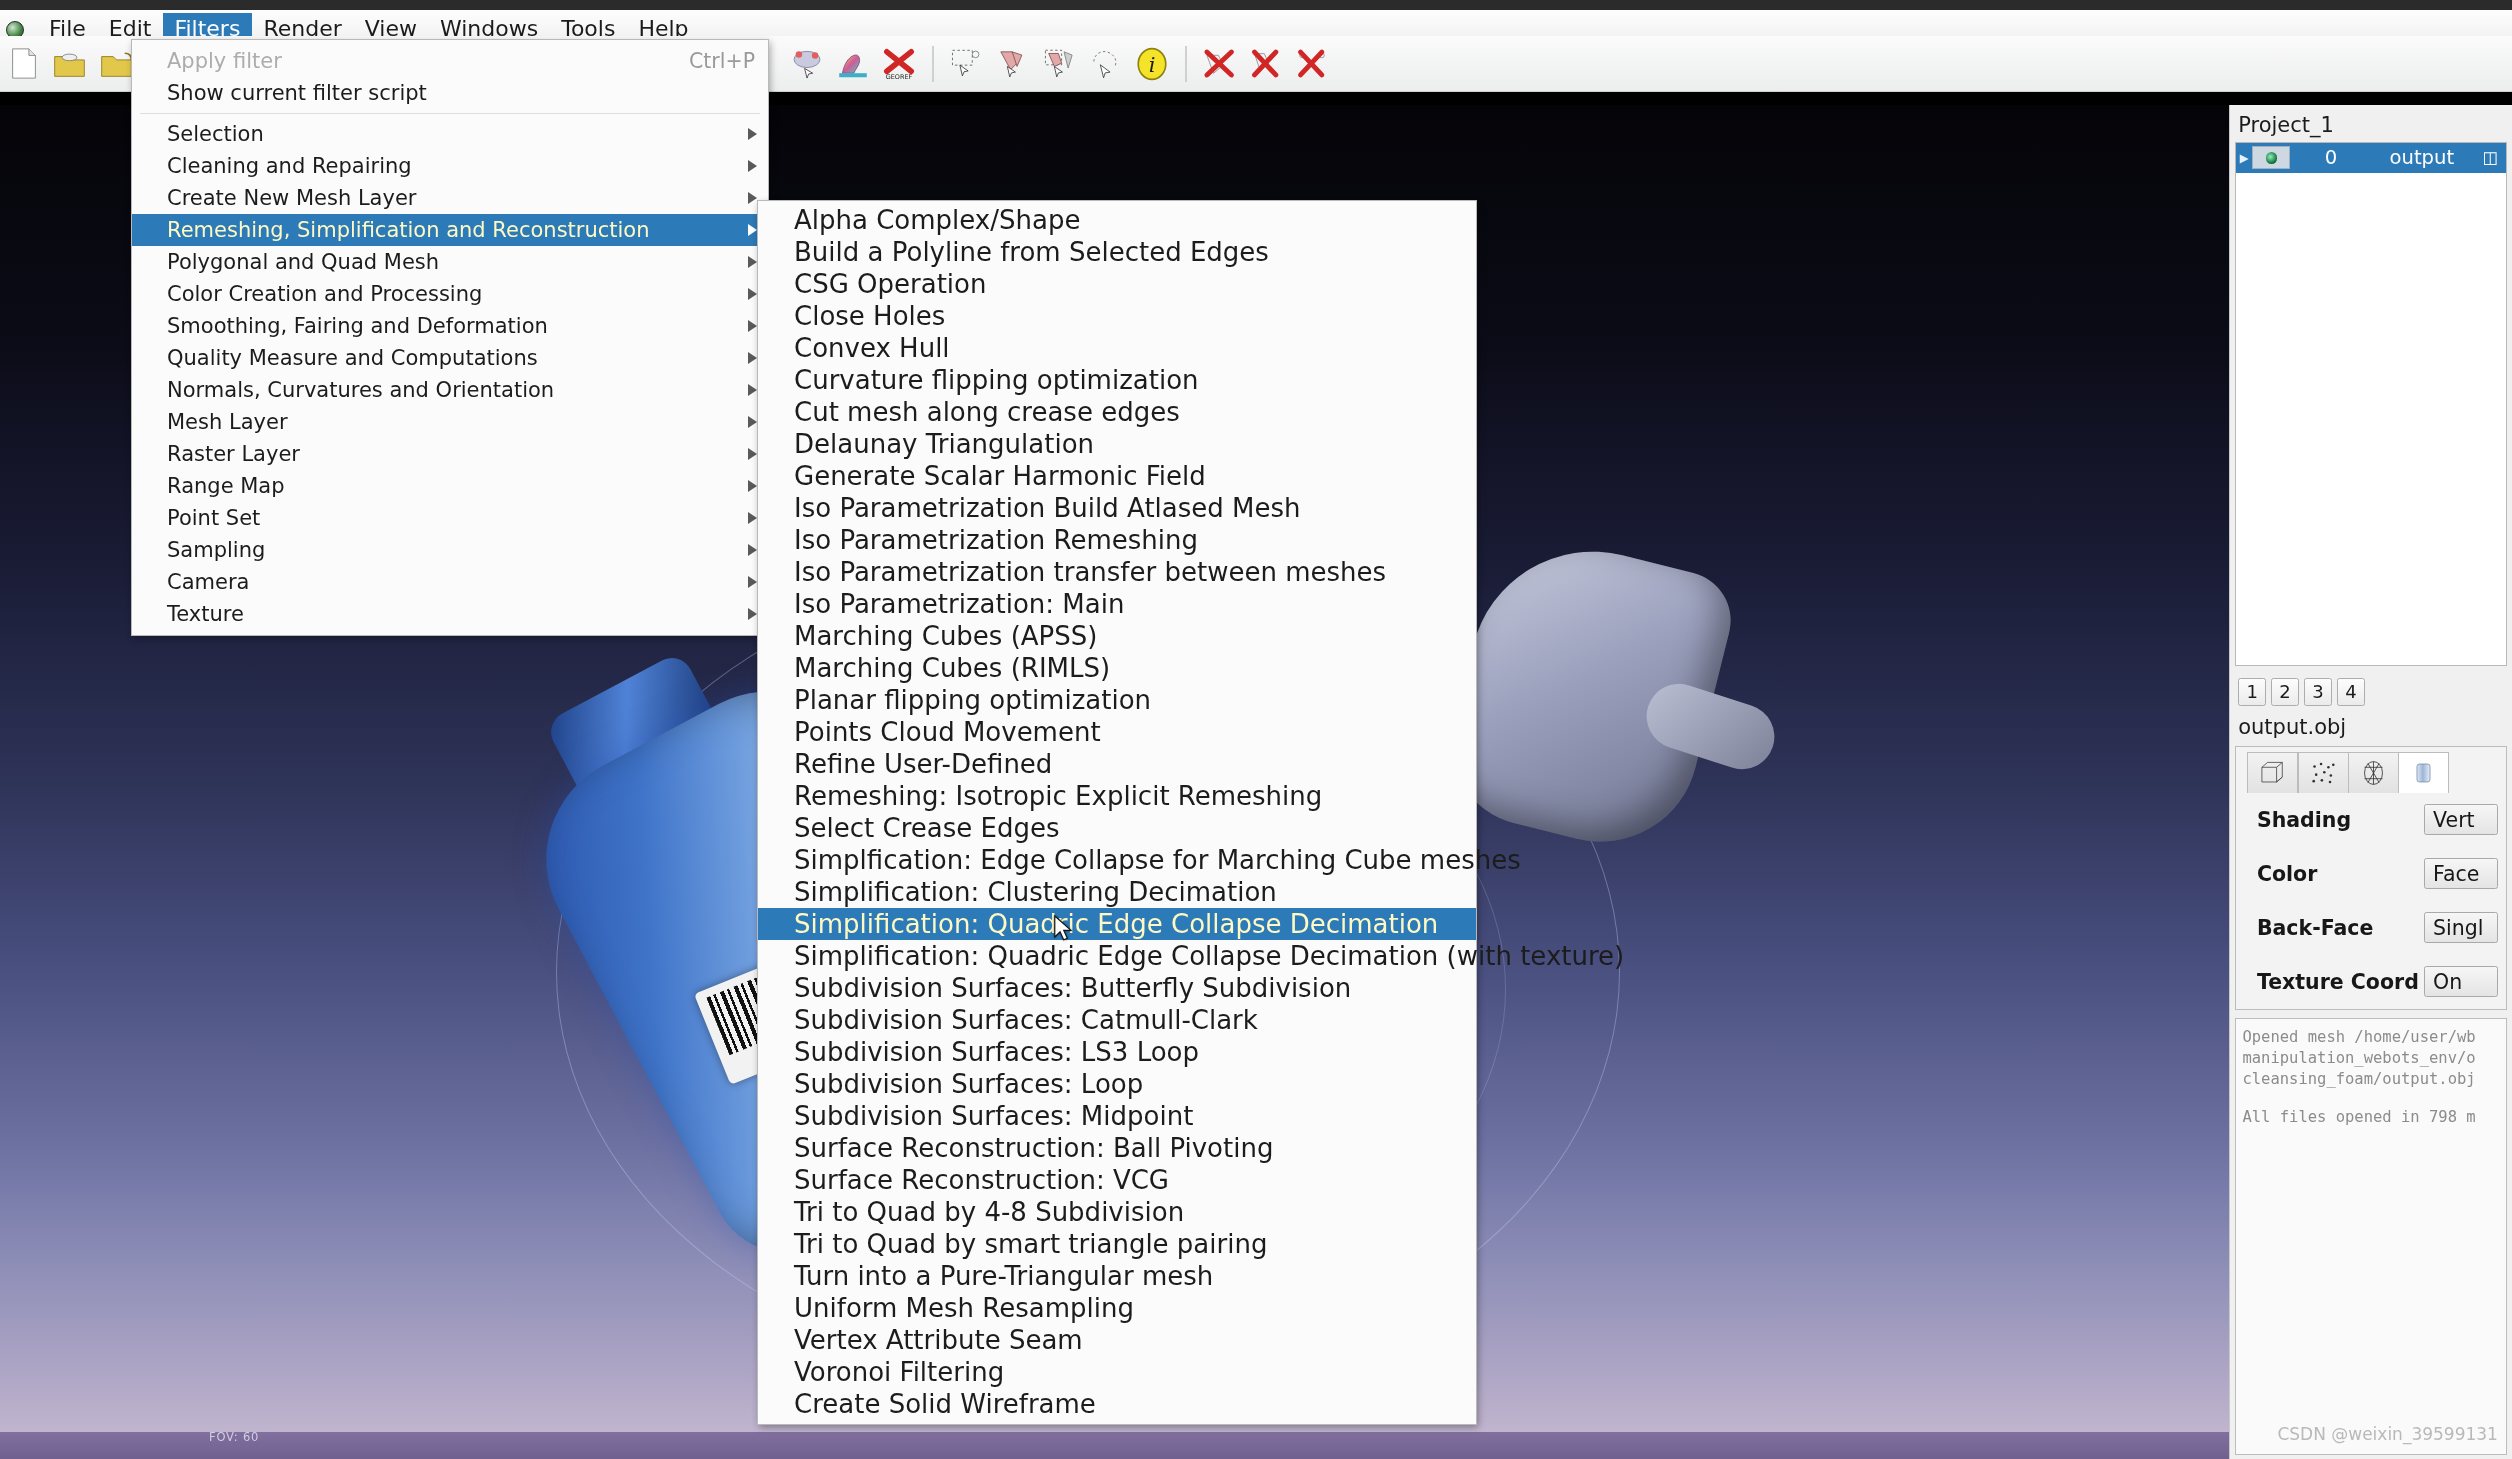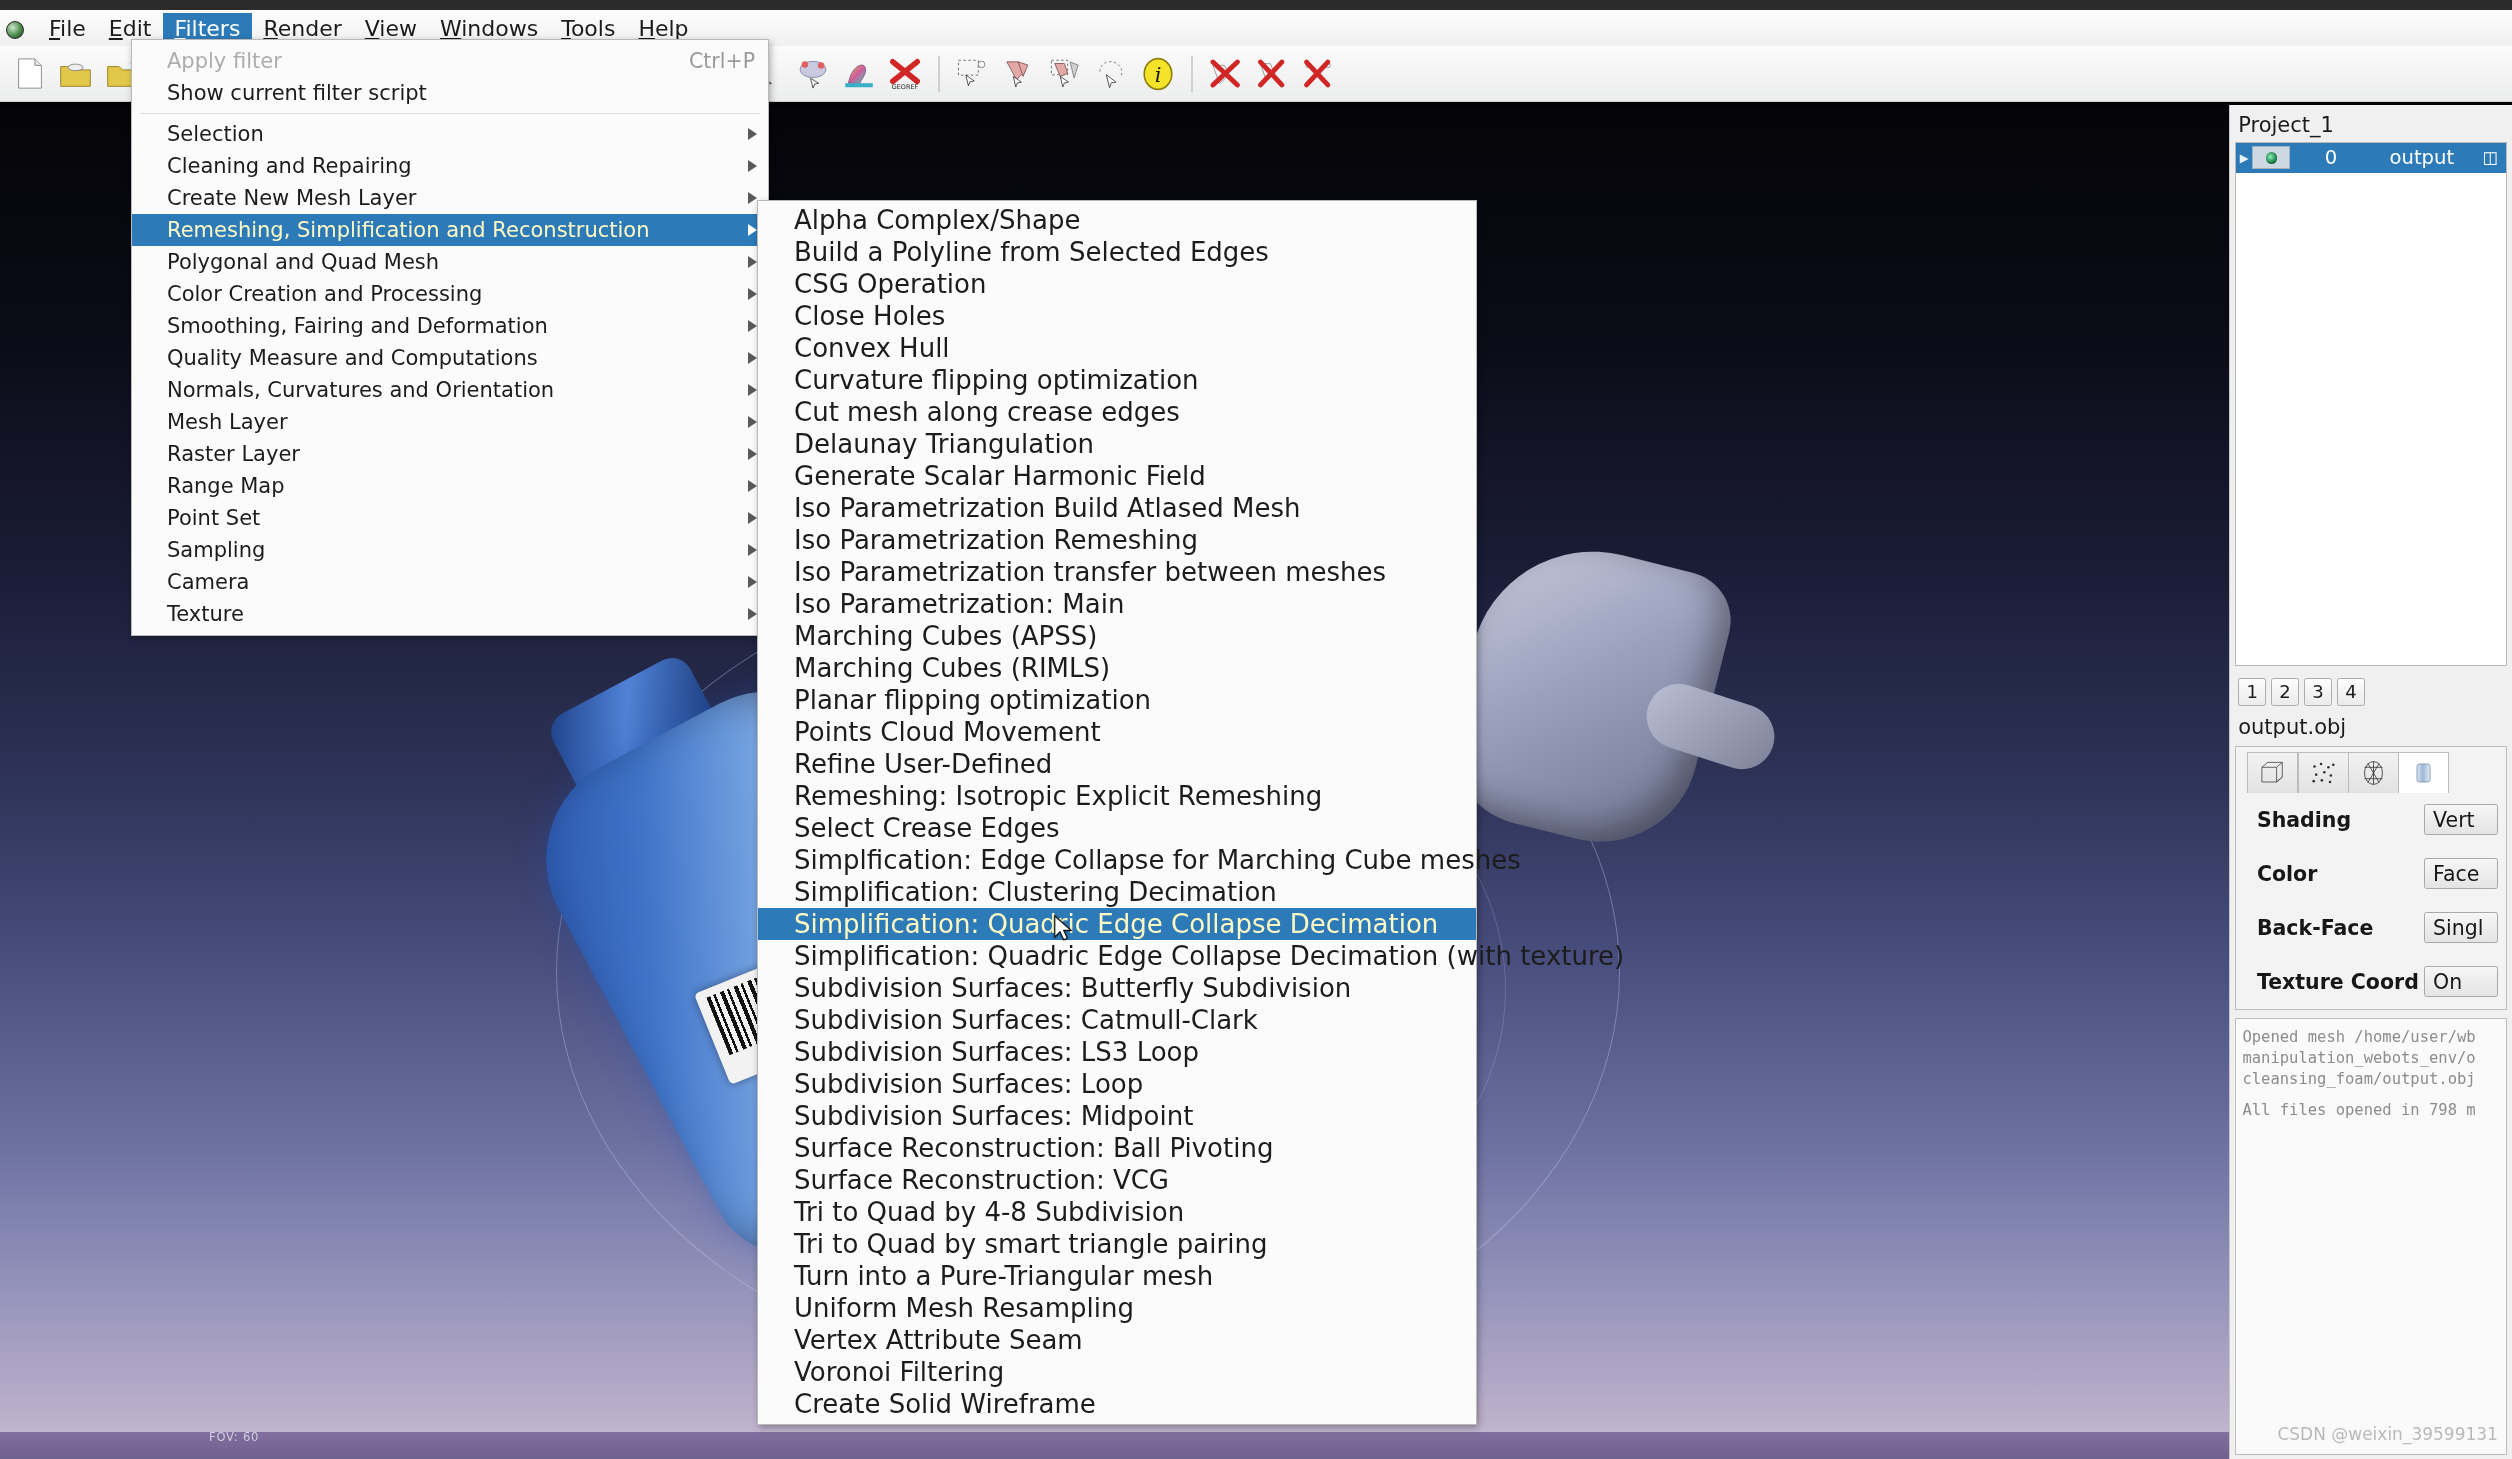--- a/index.html
+++ b/index.html
@@ -35,24 +35,24 @@
   }
   .menubar .mitem {
     font-size: 22px; color: #1b1b1b; padding: 4.9px 11.5px; line-height: 1;
     white-space: nowrap; cursor: default;
   }
   .menubar .mitem u { text-decoration: underline; }
   .menubar .mitem.active { background: #2c7ab8; color: #fff; }
 
   
   .toolbar {
-    position: absolute; left: 0; top: 46px; width: 2512px; height: 56px;
+    position: absolute; left: 0; top: 36px; width: 2512px; height: 56px;
     background: linear-gradient(to bottom,#fbfbfb,#eceded);
     border-bottom: 0.8px solid #cfcfcf;
-    display: flex; align-items: center; padding-left: 8px; gap: 3.3px;
+    display: flex; align-items: center; padding-left: 2px; gap: 3.3px;
   }
   .tbtn {
     width: 43px; height: 44px; display: flex; align-items: center; justify-content: center;
     position: relative; flex: 0 0 auto;
   }
   .tsep { width: 1.6px; height: 36px; background:#d0d0d0; margin: 0 8.2px; flex:0 0 auto; }
 
   
   .viewport {
     position: absolute; left: 0; top: 105px; width: 2229px; height: 1355px;
@@ -516,21 +516,21 @@
             <span class="combo">On</span>
           </div>
         </div>
     </div>
 
     <div class="logbox">
       <div id="log-lines">
           <div class="logline">Opened mesh /home/user/wb</div>
           <div class="logline">manipulation_webots_env/o</div>
           <div class="logline">cleansing_foam/output.obj</div>
-          <div class="logline" style="margin-top: 10px;">All files opened in 798 m</div>
+          <div class="logline" style="margin-top: 17px;">All files opened in 798 m</div>
         </div>
       <div class="watermark">CSDN @weixin_39599131</div>
     </div>
   </div>
 
   <div class="menu" id="filters-menu">
       <div class="mrow disabled">
         <span>Apply filter</span>
         <span class="shortcut">Ctrl+P</span>
       </div>

